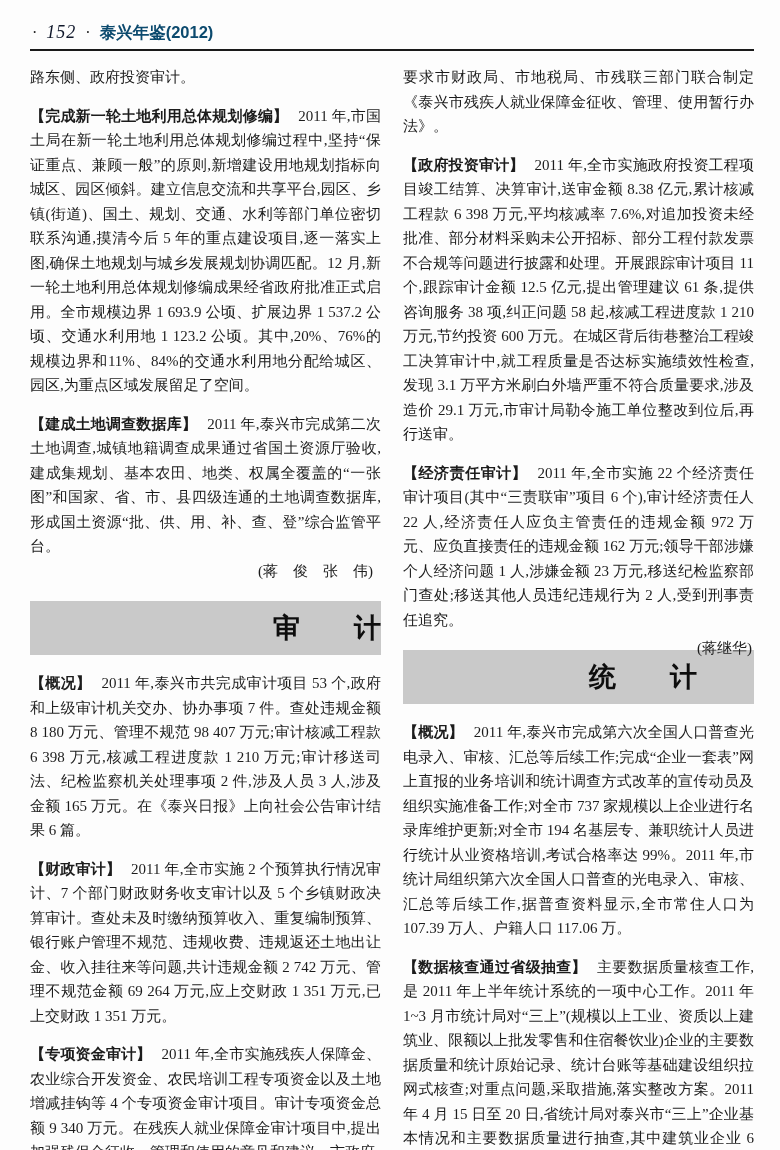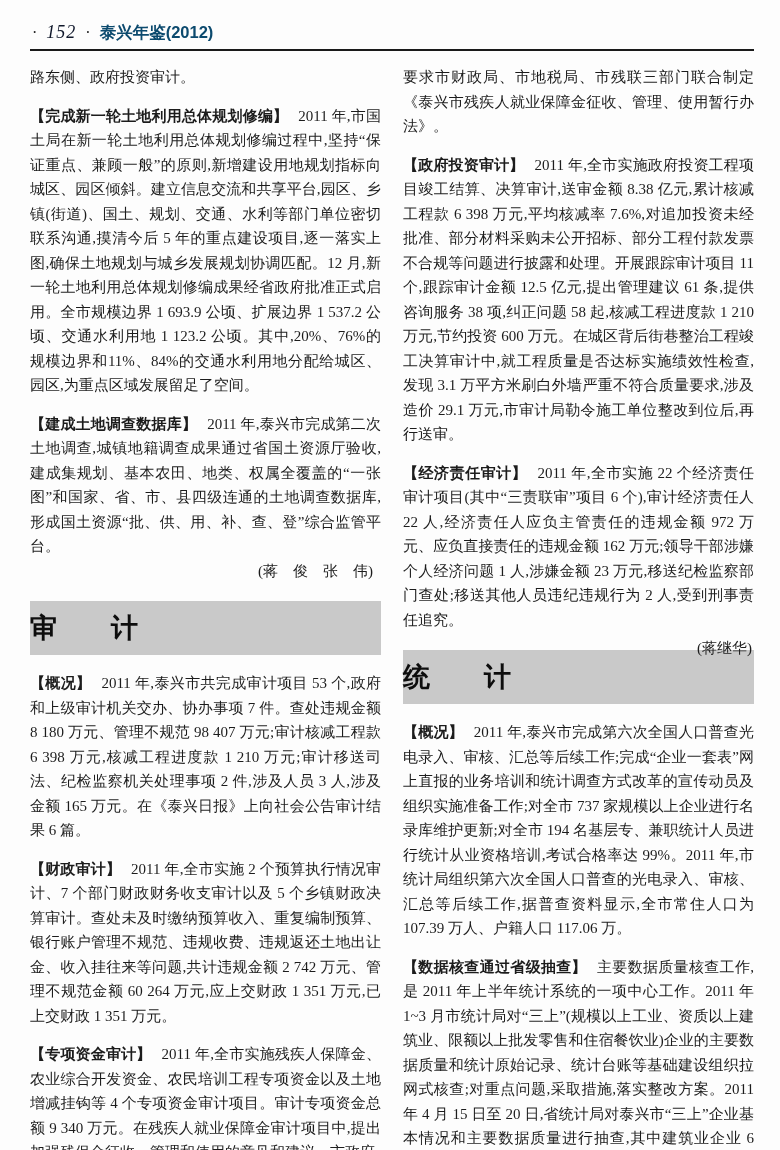--- a/index.html
+++ b/index.html
@@ -46,21 +46,21 @@
     margin-right: 10px;
     white-space: nowrap;
   }
   .attribution { text-align: right; padding-right: 8px; }
   .attribution-inline { float: right; padding-right: 2px; margin-top: 28px; }
   .section-banner {
     background: #c9c9c9;
     margin: 18px 0 16px 0;
     height: 54px;
     line-height: 54px;
-    text-align: left;
+    text-align: right;
     font-family: "Liberation Sans", sans-serif;
     font-weight: bold;
     font-size: 27px;
     color: #0d0d0d;
   }
 </style>
 </head>
 <body>
 
 <div class="page">
@@ -81,21 +81,21 @@
       <p class="para entry"><span class="entry-title">【完成新一轮土地利用总体规划修编】</span><span class="entry-body">2011 年,市国土局在新一轮土地利用总体规划修编过程中,坚持“保证重点、兼顾一般”的原则,新增建设用地规划指标向城区、园区倾斜。建立信息交流和共享平台,园区、乡镇(街道)、国土、规划、交通、水利等部门单位密切联系沟通,摸清今后 5 年的重点建设项目,逐一落实上图,确保土地规划与城乡发展规划协调匹配。12 月,新一轮土地利用总体规划修编成果经省政府批准正式启用。全市规模边界 1 693.9 公顷、扩展边界 1 537.2 公顷、交通水利用地 1 123.2 公顷。其中,20%、76%的规模边界和11%、84%的交通水利用地分配给城区、园区,为重点区域发展留足了空间。</span></p>
 
       <p class="para entry"><span class="entry-title">【建成土地调查数据库】</span><span class="entry-body">2011 年,泰兴市完成第二次土地调查,城镇地籍调查成果通过省国土资源厅验收,建成集规划、基本农田、地类、权属全覆盖的“一张图”和国家、省、市、县四级连通的土地调查数据库,形成国土资源“批、供、用、补、查、登”综合监管平台。</span></p>
 
       <div class="attribution">(蒋　俊　张　伟)</div>
 
       <div class="section-banner">审　　计</div>
 
       <p class="para entry"><span class="entry-title">【概况】</span><span class="entry-body">2011 年,泰兴市共完成审计项目 53 个,政府和上级审计机关交办、协办事项 7 件。查处违规金额 8 180 万元、管理不规范 98 407 万元;审计核减工程款 6 398 万元,核减工程进度款 1 210 万元;审计移送司法、纪检监察机关处理事项 2 件,涉及人员 3 人,涉及金额 165 万元。在《泰兴日报》上向社会公告审计结果 6 篇。</span></p>
 
-      <p class="para entry"><span class="entry-title">【财政审计】</span><span class="entry-body">2011 年,全市实施 2 个预算执行情况审计、7 个部门财政财务收支审计以及 5 个乡镇财政决算审计。查处未及时缴纳预算收入、重复编制预算、银行账户管理不规范、违规收费、违规返还土地出让金、收入挂往来等问题,共计违规金额 2 742 万元、管理不规范金额 60 264 万元,应上交财政 1 351 万元,已上交财政 1 351 万元。</span></p>
+      <p class="para entry"><span class="entry-title">【财政审计】</span><span class="entry-body">2011 年,全市实施 2 个预算执行情况审计、7 个部门财政财务收支审计以及 5 个乡镇财政决算审计。查处未及时缴纳预算收入、重复编制预算、银行账户管理不规范、违规收费、违规返还土地出让金、收入挂往来等问题,共计违规金额 2 742 万元、管理不规范金额 69 264 万元,应上交财政 1 351 万元,已上交财政 1 351 万元。</span></p>
 
       <p class="para entry"><span class="entry-title">【专项资金审计】</span><span class="entry-body">2011 年,全市实施残疾人保障金、农业综合开发资金、农民培训工程专项资金以及土地增减挂钩等 4 个专项资金审计项目。审计专项资金总额 9 340 万元。在残疾人就业保障金审计项目中,提出加强残保金征收、管理和使用的意见和建议。市政府</span></p>
     </div>
 
     <div class="col">
       <p class="para">要求市财政局、市地税局、市残联三部门联合制定《泰兴市残疾人就业保障金征收、管理、使用暂行办法》。</p>
 
       <p class="para entry"><span class="entry-title">【政府投资审计】</span><span class="entry-body">2011 年,全市实施政府投资工程项目竣工结算、决算审计,送审金额 8.38 亿元,累计核减工程款 6 398 万元,平均核减率 7.6%,对追加投资未经批准、部分材料采购未公开招标、部分工程付款发票不合规等问题进行披露和处理。开展跟踪审计项目 11 个,跟踪审计金额 12.5 亿元,提出管理建议 61 条,提供咨询服务 38 项,纠正问题 58 起,核减工程进度款 1 210 万元,节约投资 600 万元。在城区背后街巷整治工程竣工决算审计中,就工程质量是否达标实施绩效性检查,发现 3.1 万平方米刷白外墙严重不符合质量要求,涉及造价 29.1 万元,市审计局勒令施工单位整改到位后,再行送审。</span></p>
 
       <p class="para entry"><span class="entry-title">【经济责任审计】</span><span class="entry-body">2011 年,全市实施 22 个经济责任审计项目(其中“三责联审”项目 6 个),审计经济责任人 22 人,经济责任人应负主管责任的违规金额 972 万元、应负直接责任的违规金额 162 万元;领导干部涉嫌个人经济问题 1 人,涉嫌金额 23 万元,移送纪检监察部门查处;移送其他人员违纪违规行为 2 人,受到刑事责任追究。</span><span class="attribution-inline">(蒋继华)</span></p>

